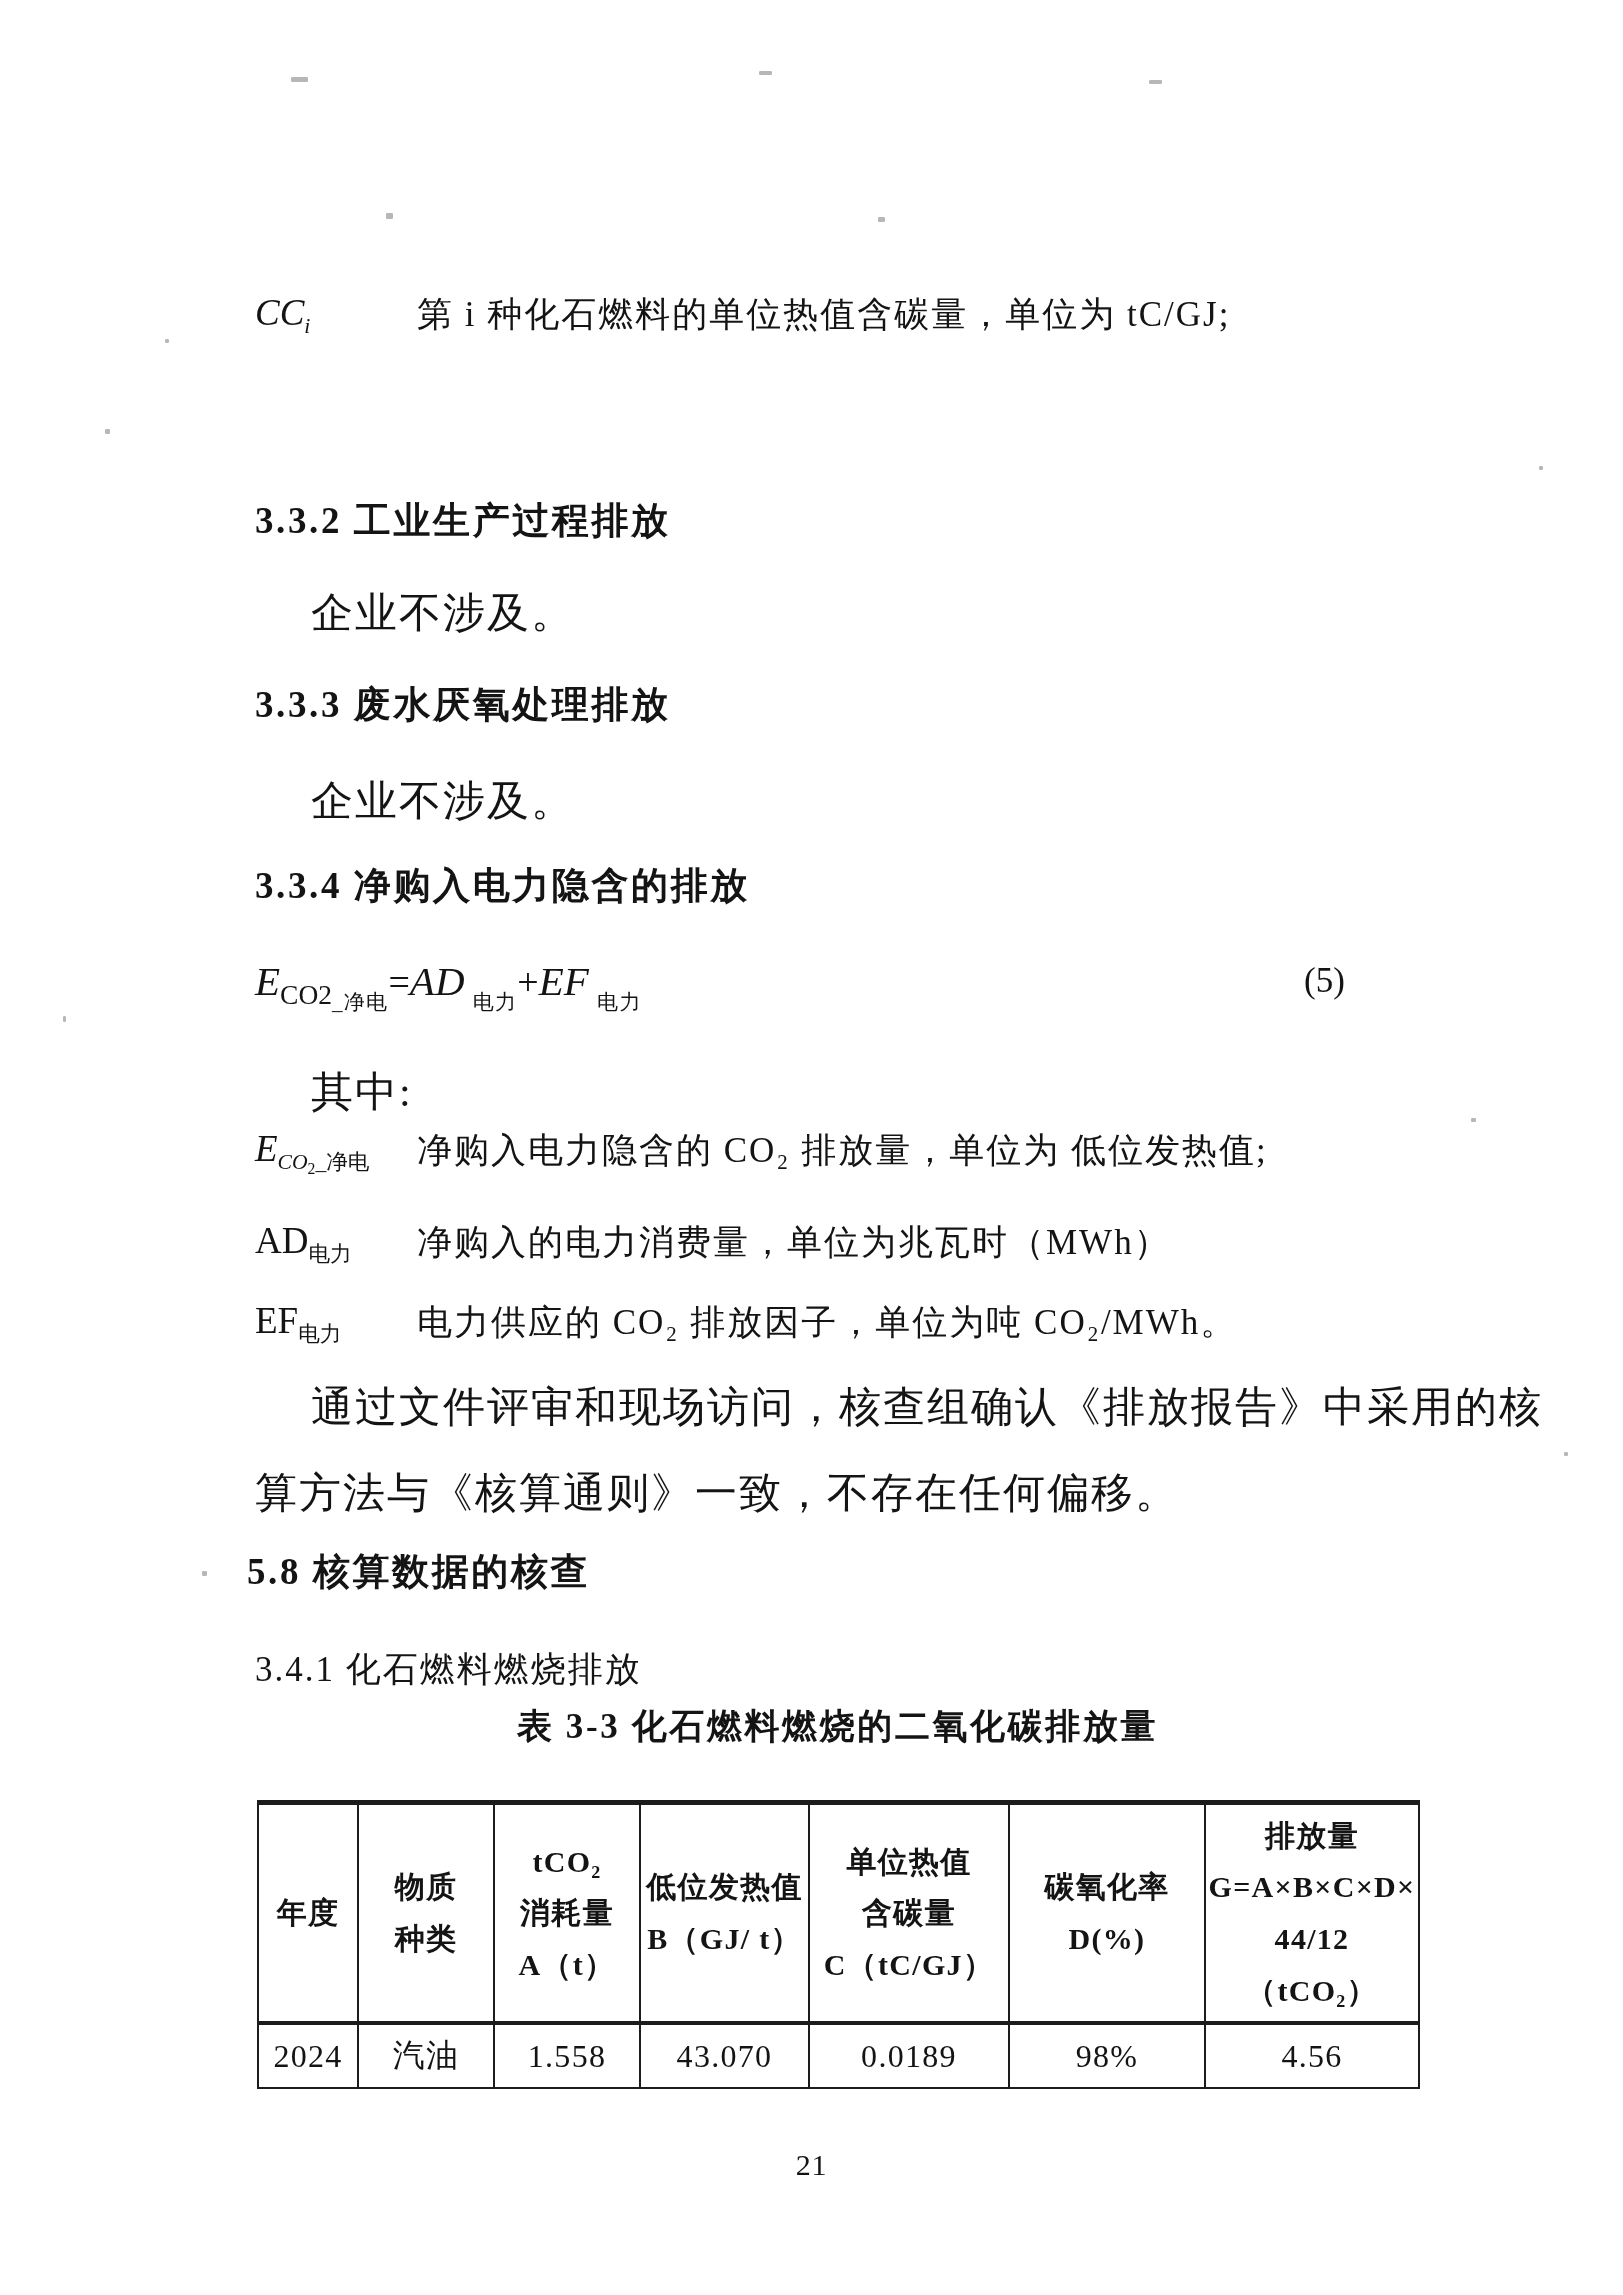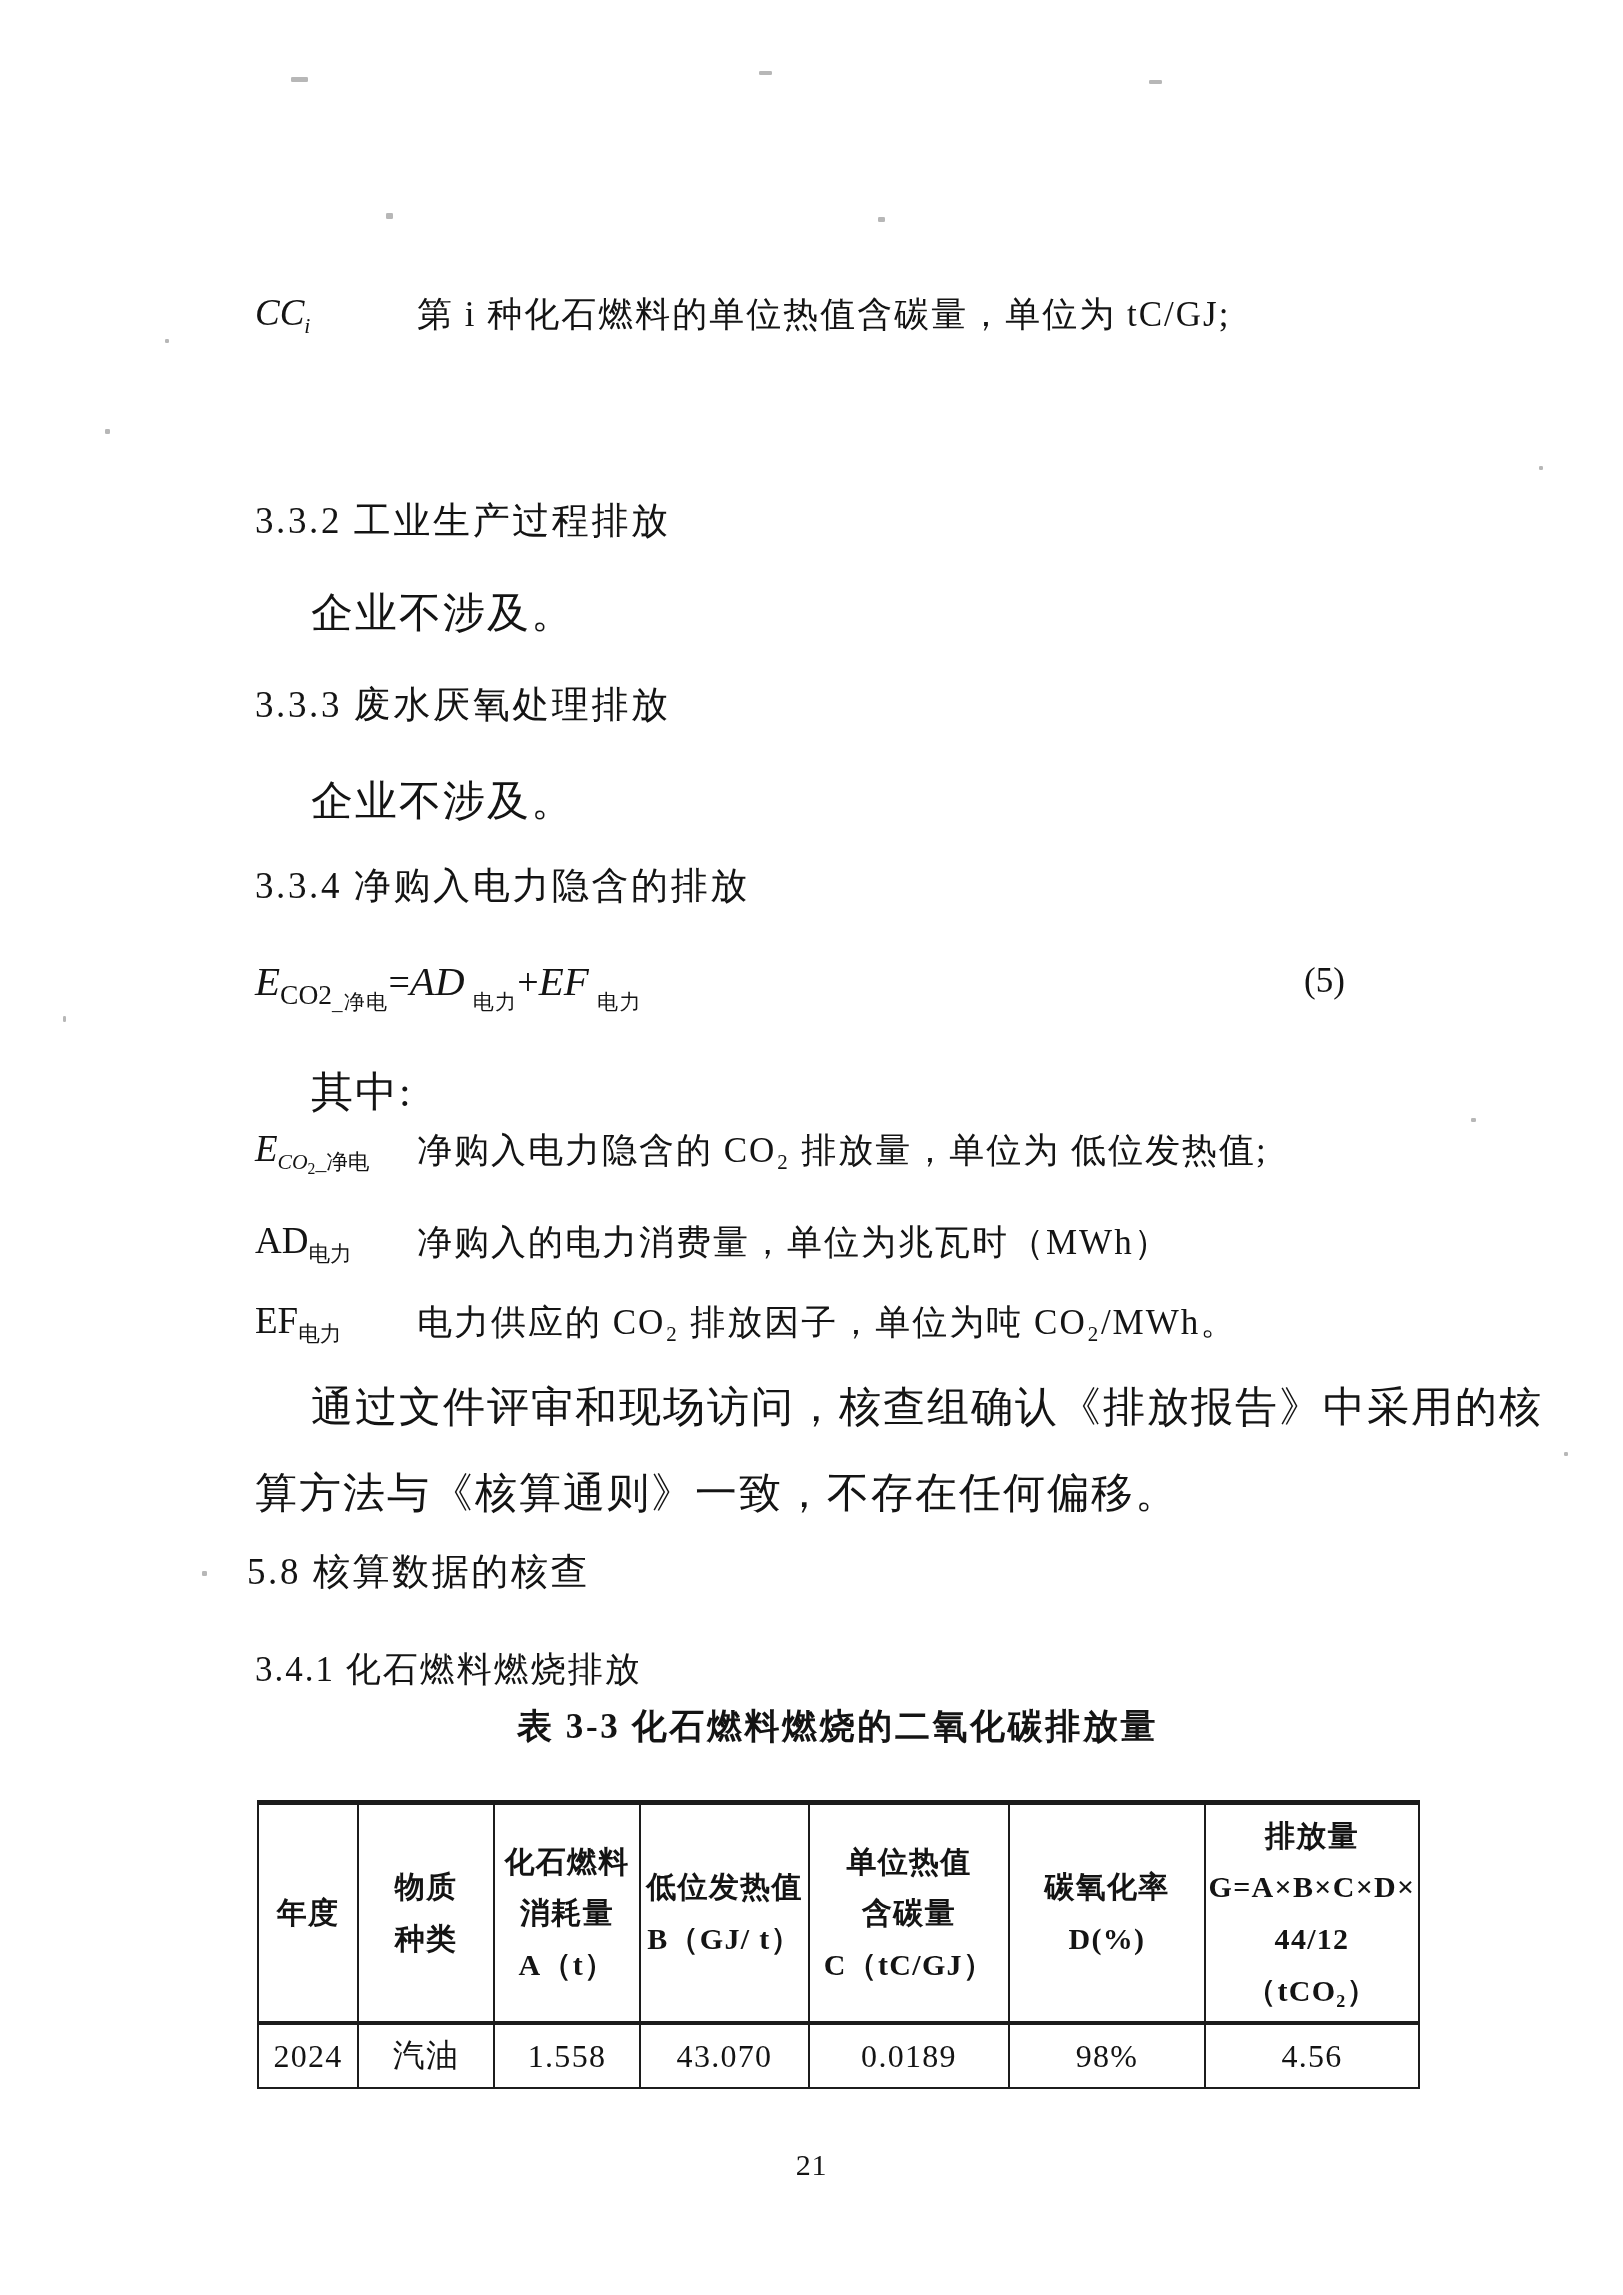--- a/index.html
+++ b/index.html
@@ -8,21 +8,21 @@
     width:1623px;
     height:2295px;
     background:#ffffff;
     overflow:hidden;
     font-family:"Liberation Serif","DejaVu Serif",serif;
     color:#141414;
   }
   
   .abs{position:absolute;white-space:nowrap;}
   .body-text{font-size:42px;letter-spacing:2px;line-height:1.2;}
-  .heading{font-size:37px;font-weight:normal;letter-spacing:2.6px;line-height:1.2;}
+  .heading{font-size:37px;font-weight:bold;letter-spacing:2.6px;line-height:1.2;}
   .heading-plain{font-size:35px;letter-spacing:2px;line-height:1.2;}
   
   .def-row{display:flex;align-items:flex-start;}
   .def-term{width:162px;flex:0 0 162px;font-size:37px;}
   .def-term .lat-it{font-style:italic;}
   .def-term sub{font-size:21.6px;line-height:0;}
   .def-term .sub-it{font-style:italic;}
   .def-term .sub-sub{font-size:15.7px;line-height:0;vertical-align:-5.2px;}
   .def-body{font-size:35px;letter-spacing:2px;}
   
@@ -140,21 +140,21 @@
             </div>
         </th>
         <th>
           <div class="hcell">
             <div class="hline">物质</div>
             <div class="hline">种类</div>
           </div>
         </th>
         <th>
           <div class="hcell">
-            <div class="hline">化石燃料</div>
+            <div class="hline">tCO₂</div>
             <div class="hline">消耗量</div>
             <div class="hline">A（t）</div>
           </div>
         </th>
         <th>
           <div class="hcell">
             <div class="hline">低位发热值</div>
             <div class="hline">B（GJ/ t）</div>
           </div>
         </th>

